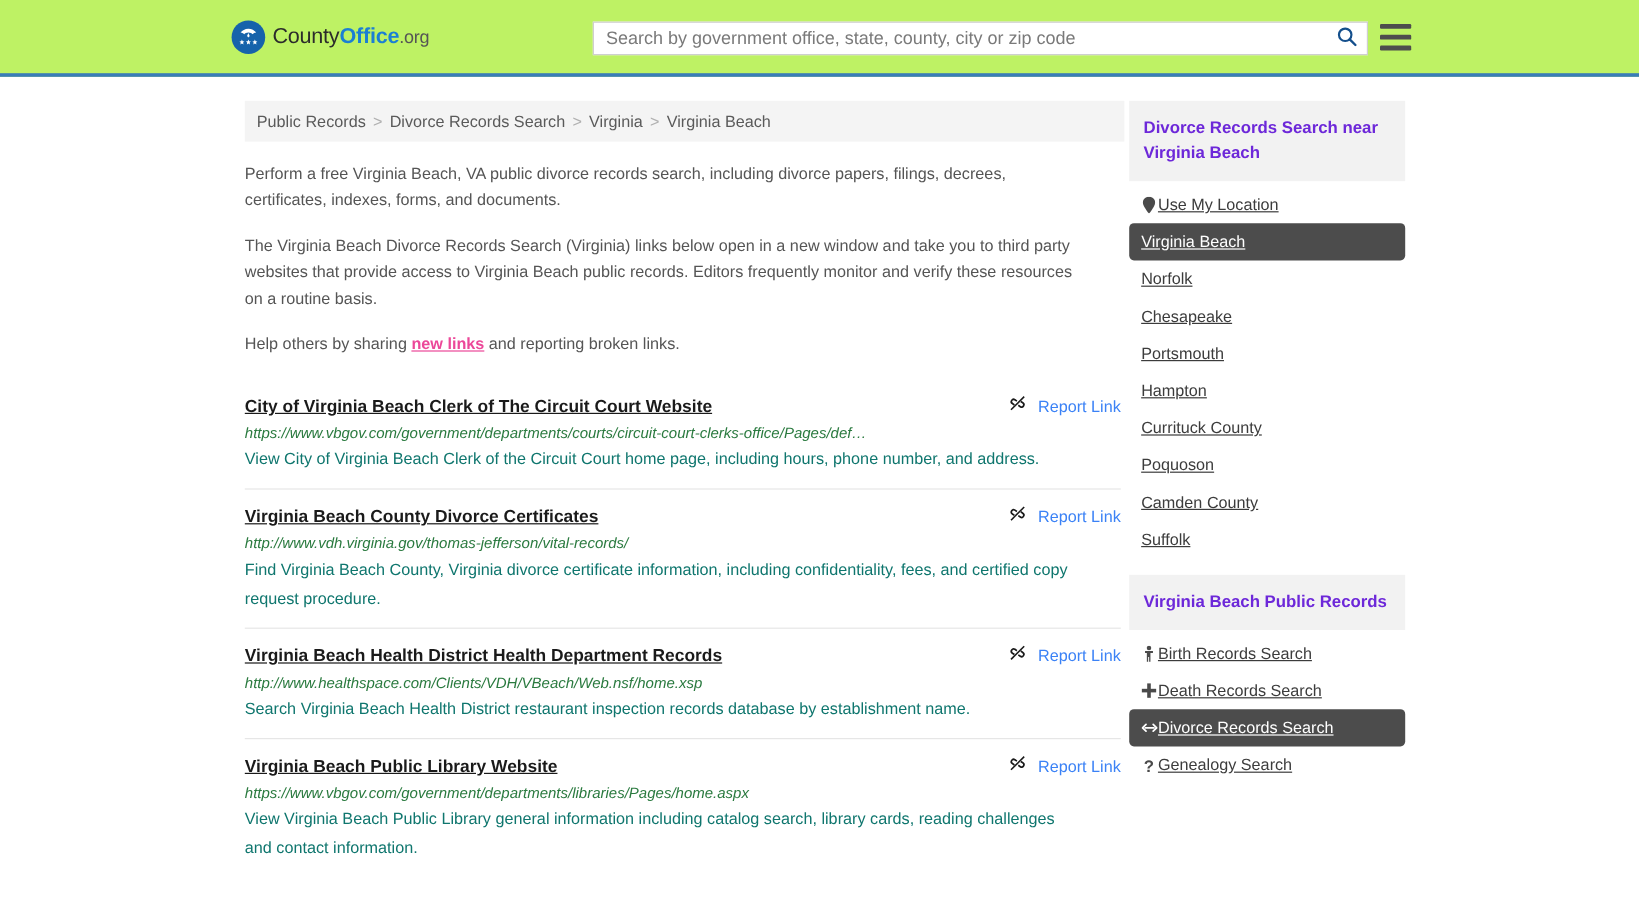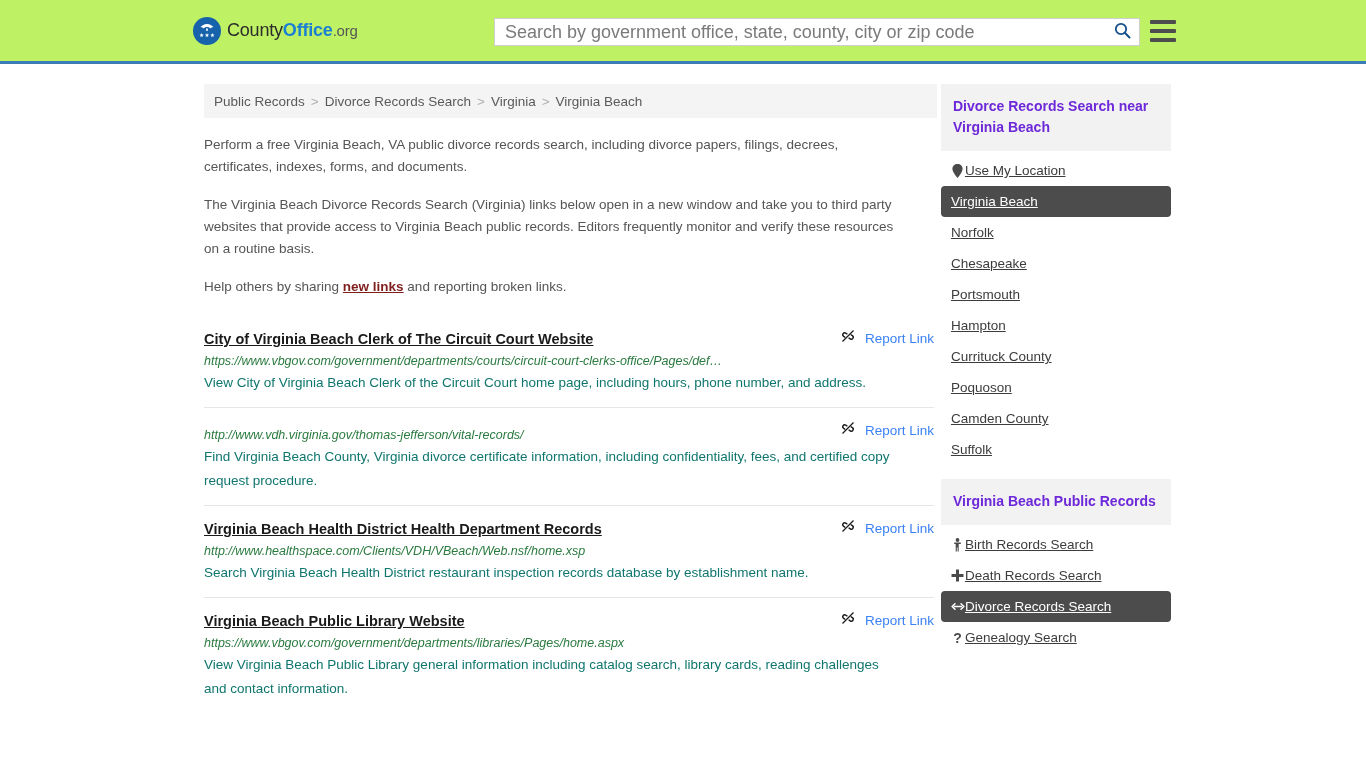--- a/index.html
+++ b/index.html
@@ -58,21 +58,21 @@
     border: 1px solid #cfcfcf;
     display: flex;
     align-items: center;
   }
   .search-input {
     flex: 1;
     border: 0;
     outline: none;
     height: 26px;
     padding: 0 10px;
-    font-size: 18px;
+    font-size: 15px;
     font-family: "Liberation Sans", sans-serif;
     color: #555;
     background: transparent;
   }
   .search-input::placeholder { color: #7a7a7a; }
   .search-btn {
     width: 34px; height: 26px;
     background: transparent;
     border: 0;
     cursor: pointer;
@@ -138,21 +138,21 @@
   .breadcrumb .sep { color: #b0b0b0; }
 
   .intro p {
     font-size: 13.5px;
     line-height: 22px;
     color: #555555;
     margin: 16px 0 0 0;
     width: 706px;
   }
   .intro p a {
-    color: #7f1d1d;
+    color: #ec4899;
     text-decoration: underline;
     font-weight: 600;
   }
 
   .results { margin-top: 22px; }
   .result {
     border-top: 1px solid #e6e6e6;
     padding: 14px 0 12px 0;
     position: relative;
     width: 730px;
@@ -306,20 +306,21 @@
                 <line x1="2.5" y1="13.5" x2="13.5" y2="2.5" stroke="#1a1a1a" stroke-width="1.3"></line>
               </svg>
             </span>
             <span class="report-link-label">Report Link</span>
           </div>
           <div class="result-url">https://www.vbgov.com/government/departments/courts/circuit-court-clerks-office/Pages/def…</div>
           <div class="result-desc">View City of Virginia Beach Clerk of the Circuit Court home page, including hours, phone number, and address.</div>
         </div>
 
         <div class="result">
+          <a class="result-title">Virginia Beach County Divorce Certificates</a>
           <div class="report-link">
             <span>
               <svg width="16" height="16" viewBox="0 0 16 16">
                 <path d="M3.2 4.2 a2.6 2.6 0 0 1 3.7 0 l1.4 1.5 -1.0 1.0 -1.4 -1.5 a1.2 1.2 0 0 0 -1.7 0 a1.2 1.2 0 0 0 0 1.7 l1.4 1.5 -1.0 1.0 -1.4 -1.5 a2.6 2.6 0 0 1 0 -3.7 Z" fill="#1a1a1a" transform="rotate(-12 8 8)"></path>
                 <path d="M12.8 11.8 a2.6 2.6 0 0 1 -3.7 0 l-1.4 -1.5 1.0 -1.0 1.4 1.5 a1.2 1.2 0 0 0 1.7 0 a1.2 1.2 0 0 0 0 -1.7 l-1.4 -1.5 1.0 -1.0 1.4 1.5 a2.6 2.6 0 0 1 0 3.7 Z" fill="#1a1a1a" transform="rotate(-12 8 8)"></path>
                 <line x1="2.5" y1="13.5" x2="13.5" y2="2.5" stroke="#1a1a1a" stroke-width="1.3"></line>
               </svg>
             </span>
             <span class="report-link-label">Report Link</span>
           </div>

